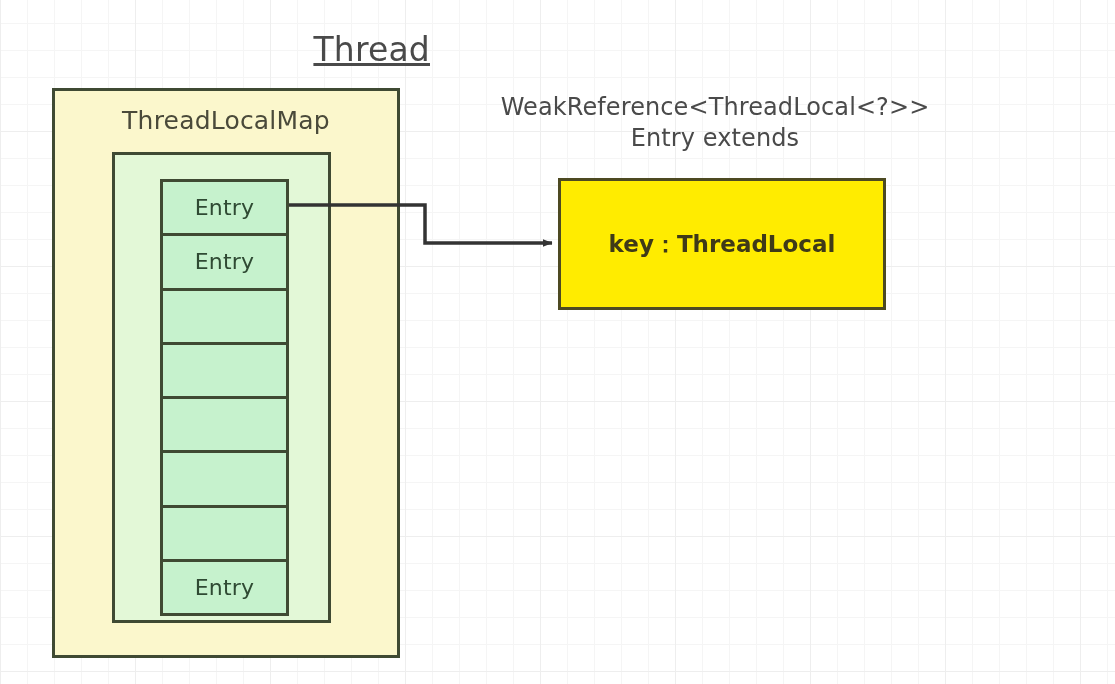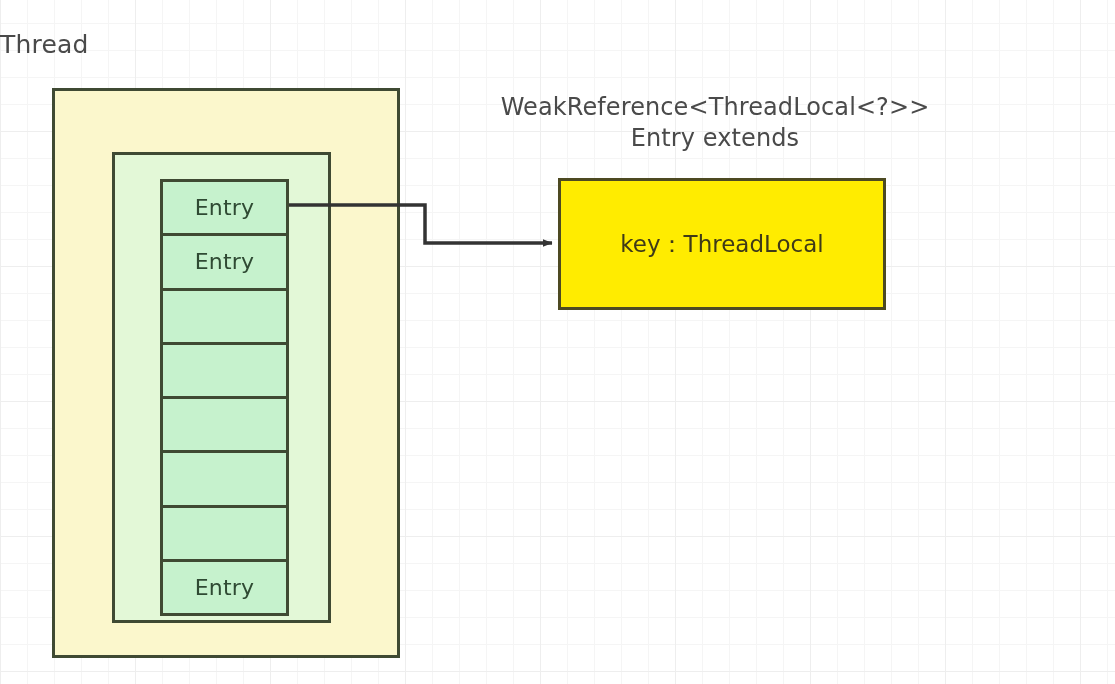--- a/index.html
+++ b/index.html
@@ -44,24 +44,25 @@
     background-color: #fbf7cc;
     border: 3px solid #3f4a33;
     box-sizing: border-box;
   }
 
   .thread-label {
     position: absolute;
     left: 0;
     top: 30px;
     width: 430px;
-    text-align: left;
-    font-size: 25px;
+    text-align: right;
+    font-size: 33px;
     color: #4a4a4a;
     letter-spacing: 0.2px;
+    text-decoration: underline;
   }
 
   .map-label {
     position: absolute;
     left: 52px;
     top: 106px;
     width: 348px;
     text-align: center;
     font-size: 25px;
     color: #4a4a3a;
@@ -139,20 +140,21 @@
     top: 178px;
     width: 328px;
     height: 132px;
     background-color: #ffec00;
     border: 3px solid #4d4a22;
     box-sizing: border-box;
     display: flex;
     flex-direction: column;
     align-items: center;
     justify-content: center;
+    font-weight: bold;
   }
 
   .kv-line {
     font-size: 23px;
     line-height: 33px;
     color: #3f3a18;
     white-space: pre;
   }
 
   
@@ -167,20 +169,21 @@
 </style>
 </head>
 <body>
 
 <div id="canvas">
 
   <div class="thread-label">Thread</div>
 
   <div class="thread-box"></div>
 
+  <div class="map-label">ThreadLocalMap</div>
 
   <div class="map-inner"></div>
 
   <div class="entry-stack">
     <div class="entry-cell">Entry</div>
     <div class="entry-cell">Entry</div>
     <div class="entry-cell"></div>
     <div class="entry-cell"></div>
     <div class="entry-cell"></div>
     <div class="entry-cell"></div>

